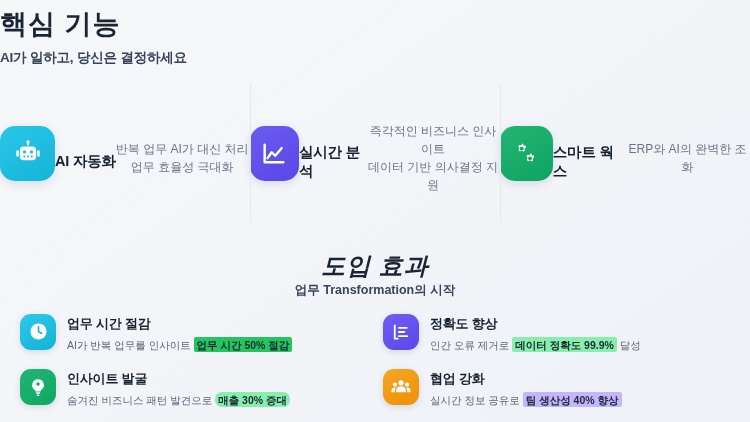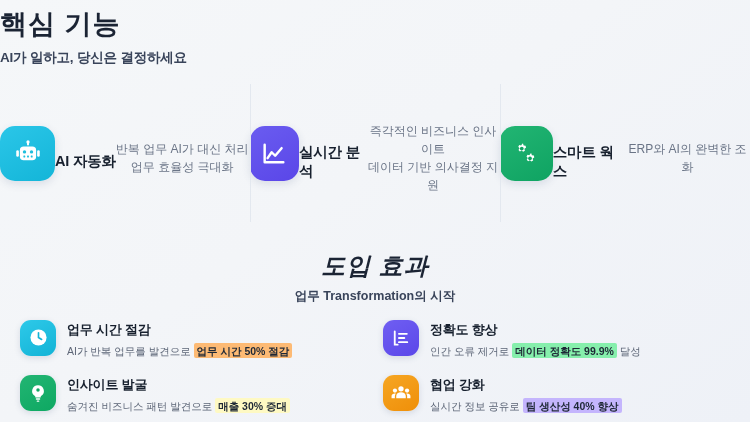--- a/index.html
+++ b/index.html
@@ -50,21 +50,21 @@
     margin-top:9px; font-size:12px; color:#6a7486; line-height:1.5;
     text-align:center;
   }
 
   
   .sec2-head { text-align:center; margin-top:26px; }
   .sec2-title {
     font-size:24px; font-weight:bold; color:#1b2434; letter-spacing:1px;font-style:italic;
   }
   .sec2-sub {
-    font-size:12.5px; font-weight:bold; color:#39445a; margin-top:6px;
+    font-size:12.5px; font-weight:bold; color:#39445a; 
   }
 
   .benefits {
     margin:15px 20px 0 20px;
     display:grid; grid-template-columns:1fr 1fr;
     row-gap:16px; column-gap:16px;
   }
   .benefit { display:flex; align-items:flex-start; gap:11px; }
   .b-tile {
     width:36px; height:36px; border-radius:11px; flex:0 0 36px;
@@ -73,23 +73,23 @@
   }
   .bt-cyan   { background:linear-gradient(150deg,#2ec9e9 0%,#12b3d6 100%); }
   .bt-purple { background:linear-gradient(150deg,#6f5ef2 0%,#5b47e9 100%); }
   .bt-green  { background:linear-gradient(150deg,#22b573 0%,#0ea862 100%); }
   .bt-orange { background:linear-gradient(150deg,#f6a623 0%,#ef8f09 100%); }
 
   .b-text { padding-top:1px; }
   .b-title { font-size:13px; font-weight:bold; color:#17202e; letter-spacing:-0.2px; }
   .b-desc  { font-size:10.5px; color:#5d6677; margin-top:6px; white-space:nowrap; }
   .hl { padding:1.5px 3px; border-radius:2px; font-weight:bold; color:#1e2836; }
-  .hl-cyan   { background:#fdba74; }
+  .hl-cyan   { background:#22c55e; }
   .hl-purple { background:#86efac; }
-  .hl-green  { background:#fef9c3; }
+  .hl-green  { background:#86efac;border-radius:7px; }
   .hl-orange { background:#c4b5fd; }
 </style>
 </head>
 <body>
 
 <div class="sec1-head">
   <div class="sec1-title">핵심 기능</div>
   <div class="sec1-sub">AI가 일하고, 당신은 결정하세요</div>
 </div>
 
@@ -157,21 +157,21 @@
 
   <div class="benefit">
     <div class="b-tile bt-cyan">
       <svg width="21" height="21" viewBox="0 0 24 24">
         <circle cx="12" cy="12" r="9.2" fill="#fff"></circle>
         <path d="M12 6.6V12l3.6 2.2" stroke="#12b3d6" stroke-width="1.9" stroke-linecap="round" fill="none"></path>
       </svg>
     </div>
     <div class="b-text">
       <div class="b-title">업무 시간 절감</div>
-      <div class="b-desc"><span>AI가 반복 업무를 발견으로 </span><span class="hl hl-cyan">업무 시간 50% 절감</span><span></span></div>
+      <div class="b-desc"><span>AI가 반복 업무를 인사이트 </span><span class="hl hl-cyan">업무 시간 50% 절감</span><span></span></div>
     </div>
   </div>
 
   <div class="benefit">
     <div class="b-tile bt-purple">
       <svg width="20" height="20" viewBox="0 0 24 24" fill="none" stroke="#fff" stroke-width="2.2" stroke-linecap="round">
         <path d="M4.5 4V20H8"></path>
         <path d="M9.5 7H19"></path>
         <path d="M9.5 12H16"></path>
         <path d="M9.5 17H19.5"></path>

